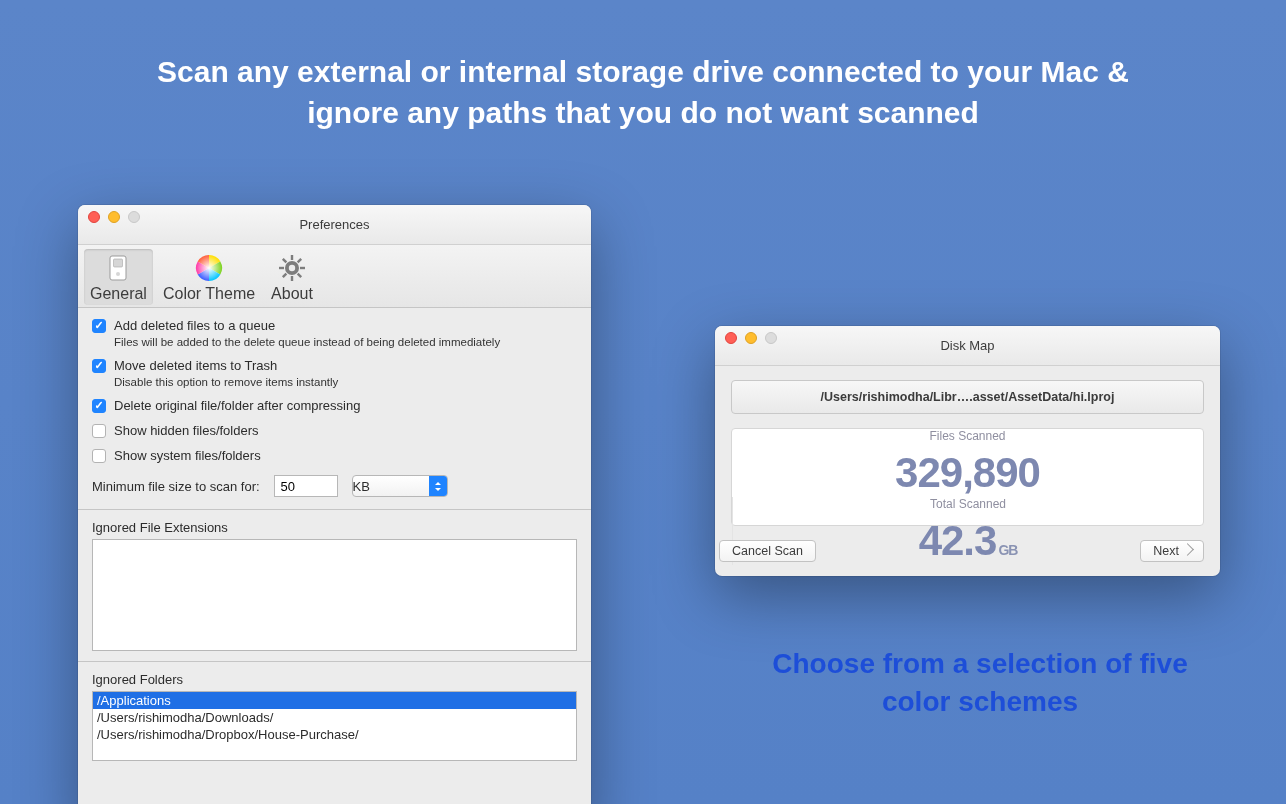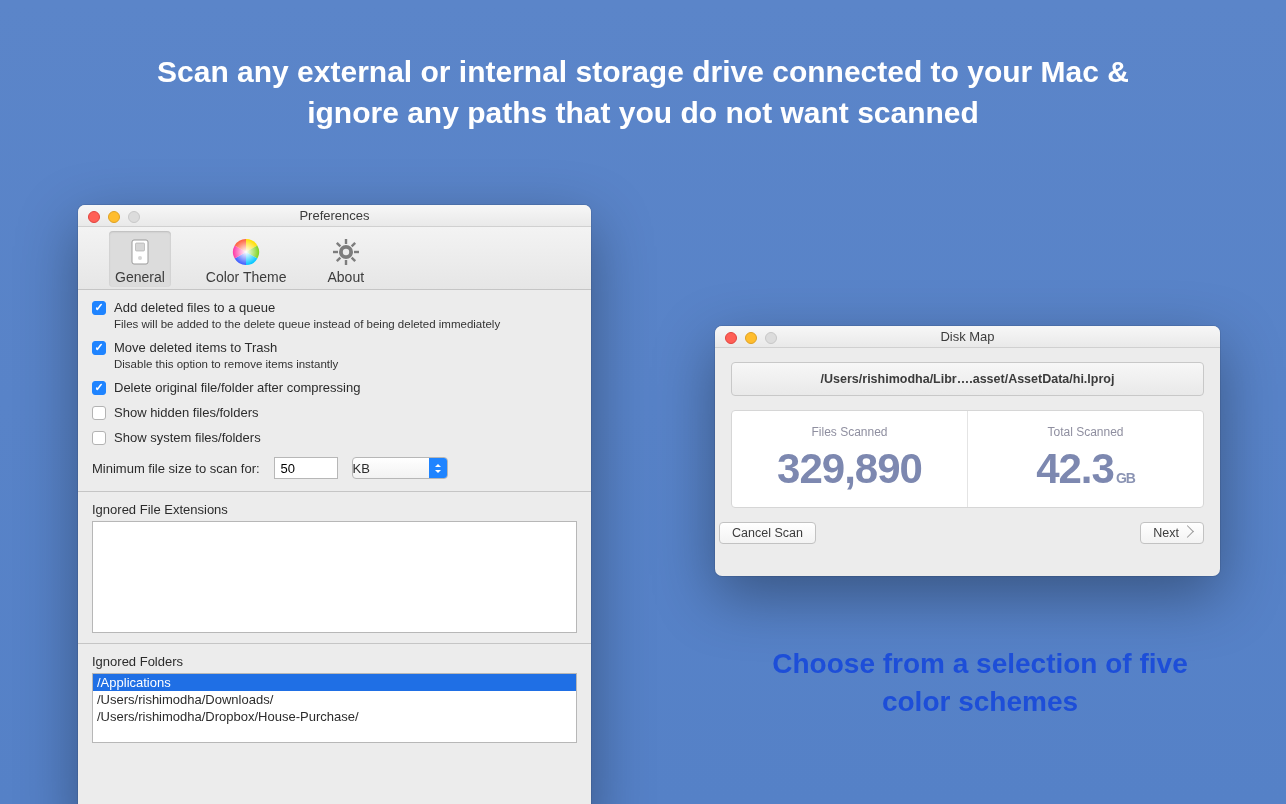--- a/index.html
+++ b/index.html
@@ -38,21 +38,21 @@
     }
     
     .window {
       background: #ececec;
       border-radius: 7px;
       box-shadow: 0 20px 60px rgba(0,0,0,0.35), 0 0 0 1px rgba(0,0,0,0.08);
       position: absolute;
       overflow: hidden;
     }
     .titlebar {
-      height: 22px;
+      height: 40px;
       display: flex;
       align-items: center;
       position: relative;
       background: linear-gradient(#f7f7f7, #e9e9e9);
       border-bottom: 1px solid #d0d0d0;
     }
     .traffic-lights {
       display: flex;
       gap: 8px;
       padding-left: 10px;
@@ -87,27 +87,26 @@
       border-bottom: 1px solid #c5c5c5;
       padding: 4px 6px 2px 6px;
       gap: 4px;
       height: 63px;
     }
     .toolbar-item {
       display: flex;
       flex-direction: column;
       align-items: center;
       justify-content: flex-end;
-      font-size: 14px;
+      font-size: 16px;
       color: #3c3c3c;
       padding: 4px 6px 2px 6px;
       border-radius: 4px;
       min-width: 48px;
       cursor: default;
-      margin-left: 25px;
     }
     .toolbar-item.active {
       background: #dcdcdc;
       box-shadow: inset 0 1px 2px rgba(0,0,0,0.15);
     }
     .toolbar-icon {
       width: 28px;
       height: 28px;
       display: flex;
       align-items: center;
@@ -250,20 +249,21 @@
       font-weight: 600;
       color: #3b3b3b;
     }
     .stats {
       margin: 14px 16px 0 16px;
       background: #fff;
       border: 1px solid #d6d6d6;
       border-radius: 4px;
       display: flex;
       height: 98px;
+      flex-direction: column;
     }
     .stat {
       flex: 1;
       display: flex;
       flex-direction: column;
       align-items: center;
       justify-content: center;
     }
     .stat + .stat {
       border-left: 1px solid #e4e4e4;

